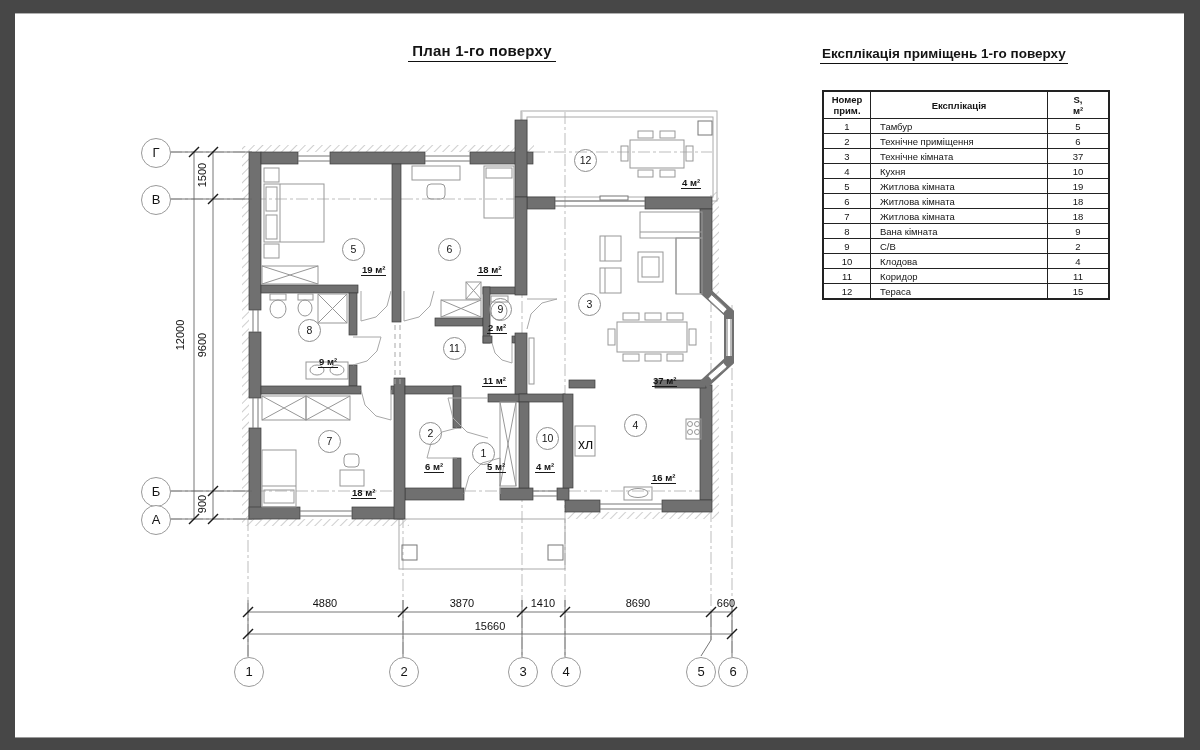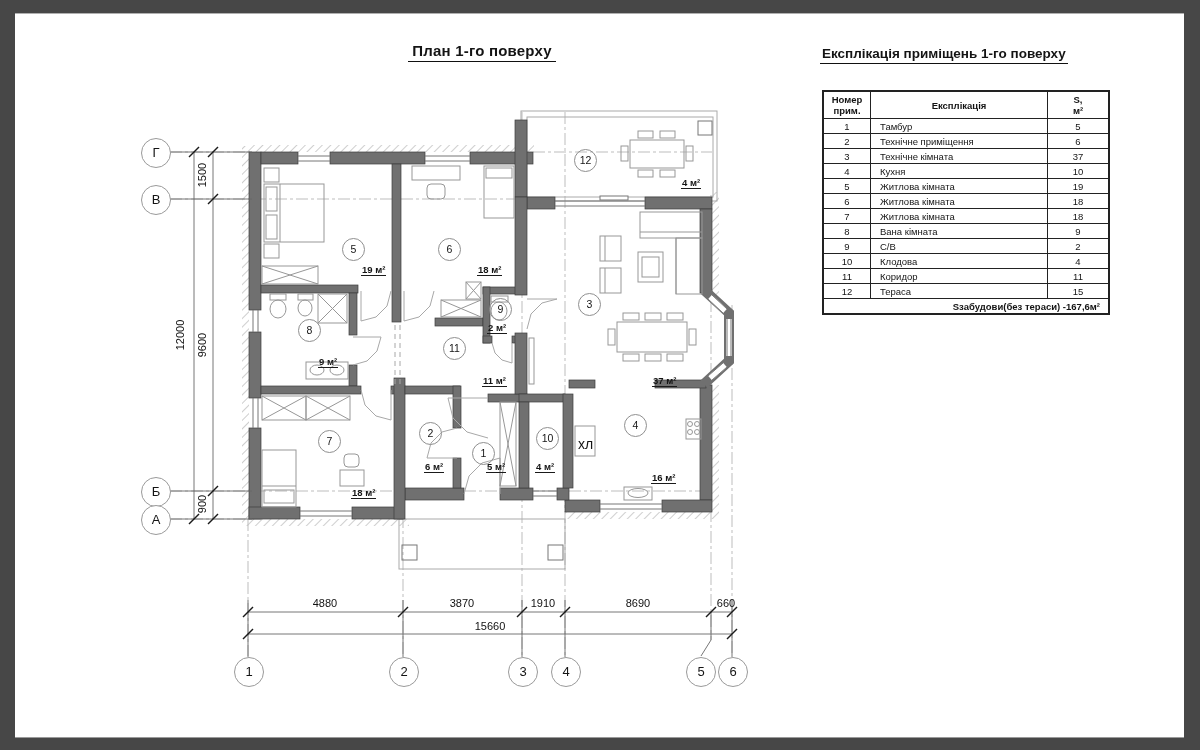--- a/index.html
+++ b/index.html
@@ -384,23 +384,20 @@
         <td class="c-name">Коридор</td>
         <td class="c-area">11</td>
       </tr>
       <tr>
         <td class="c-number">12</td>
         <td class="c-name">Тераса</td>
         <td class="c-area">15</td>
       </tr>
     </tbody>
   <tfoot>
-    <tr>
-      <td colspan="3">Sзабудови(без тераси)  -167,6м²</td>
-    </tr>
   </tfoot>
 </table>
 
 <div class="lbl rc" style="left:472px;top:442px">1</div>
 <div class="lbl rc" style="left:419px;top:422px">2</div>
 <div class="lbl rc" style="left:578px;top:293px">3</div>
 <div class="lbl rc" style="left:624px;top:414px">4</div>
 <div class="lbl rc" style="left:342px;top:238px">5</div>
 <div class="lbl rc" style="left:438px;top:238px">6</div>
 <div class="lbl rc" style="left:318px;top:430px">7</div>
@@ -431,21 +428,21 @@
 <div class="lbl ax" style="left:141px;top:505px">А</div>
 <div class="lbl ax" style="left:234px;top:657px">1</div>
 <div class="lbl ax" style="left:389px;top:657px">2</div>
 <div class="lbl ax" style="left:508px;top:657px">3</div>
 <div class="lbl ax" style="left:551px;top:657px">4</div>
 <div class="lbl ax" style="left:686px;top:657px">5</div>
 <div class="lbl ax" style="left:718px;top:657px">6</div>
 
 <div class="lbl dim" style="left:295px;top:597px;width:60px">4880</div>
 <div class="lbl dim" style="left:432px;top:597px;width:60px">3870</div>
-<div class="lbl dim" style="left:513px;top:597px;width:60px">1910</div>
+<div class="lbl dim" style="left:513px;top:597px;width:60px">1410</div>
 <div class="lbl dim" style="left:608px;top:597px;width:60px">8690</div>
 <div class="lbl dim" style="left:706px;top:597px;width:40px">660</div>
 <div class="lbl dim" style="left:460px;top:620px;width:60px">15660</div>
 <div class="lbl dim rot" style="left:172px;top:169px">1500</div>
 <div class="lbl dim rot" style="left:172px;top:339px">9600</div>
 <div class="lbl dim rot" style="left:172px;top:498px">900</div>
 <div class="lbl dim rot" style="left:150px;top:329px">12000</div>
 
 <div class="frame"></div>
 

